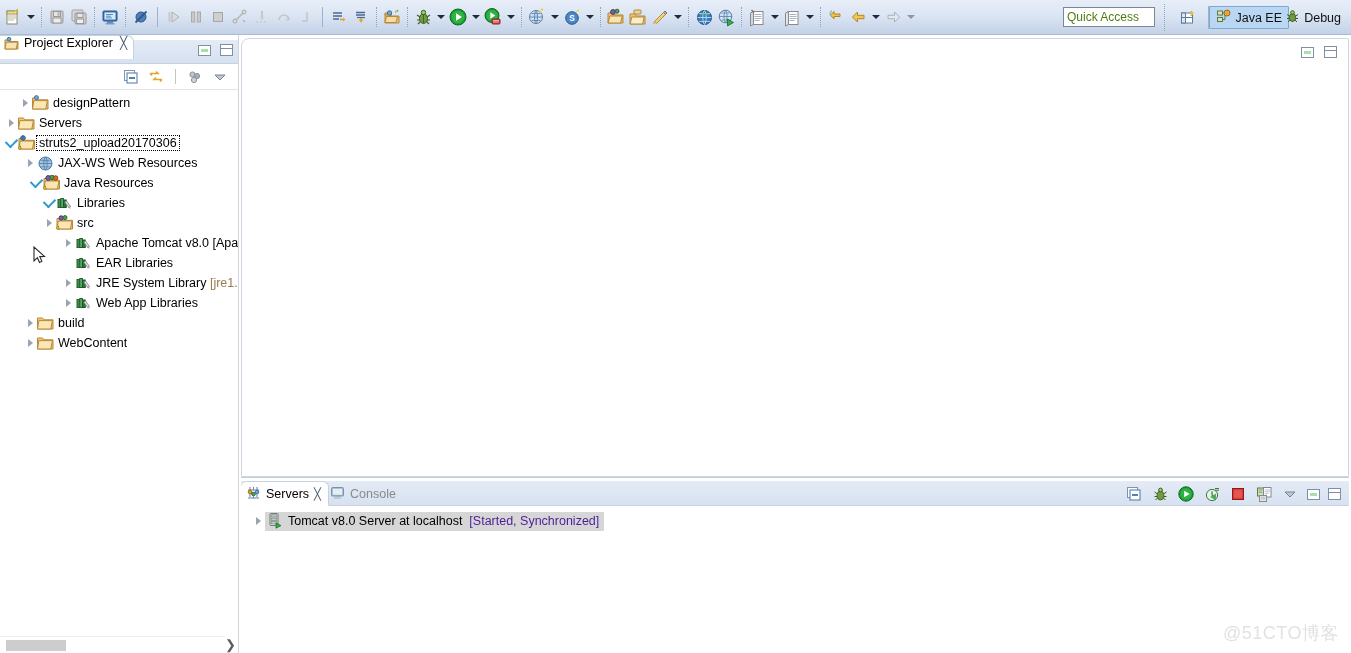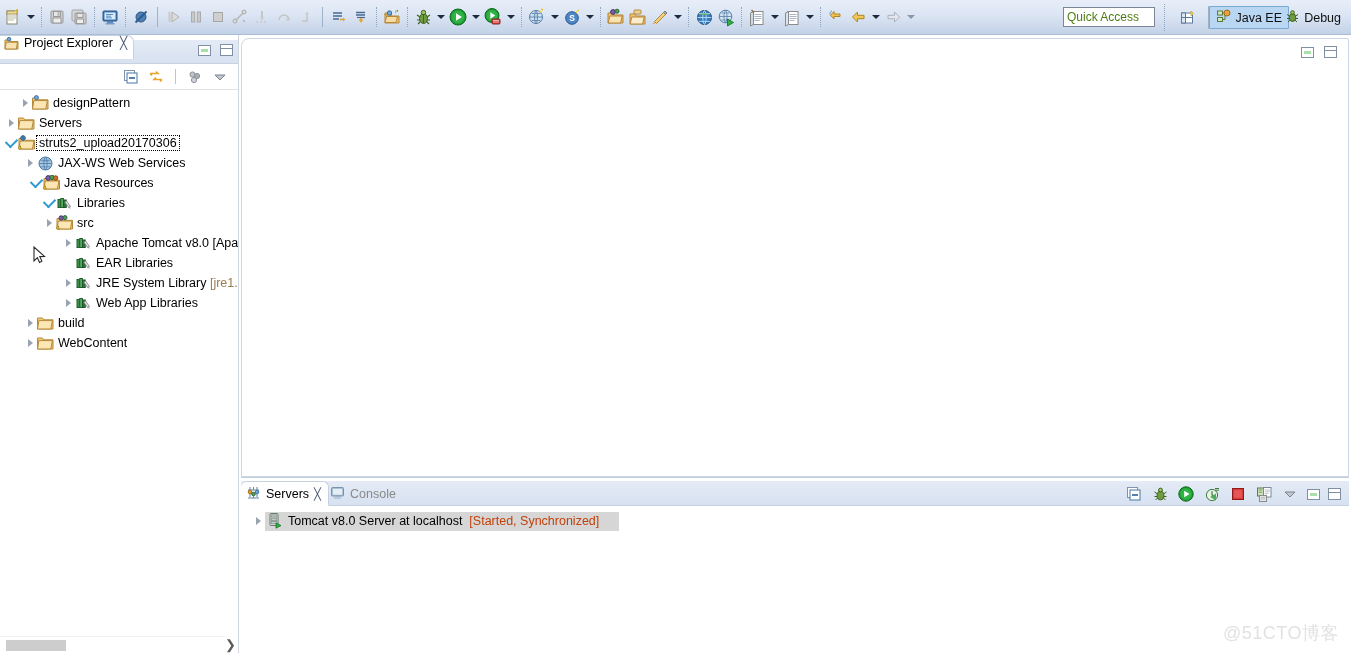--- a/index.html
+++ b/index.html
@@ -273,24 +273,24 @@
   }
   .bp-tb-icon { width: 18px; height: 18px; display:flex;align-items:center;justify-content:center; }
   .bp-body {
     position: absolute; left: 0; top: 25px;
     width: 1108px; height: 147px; background: #ffffff;
     padding-top: 5px;
   }
   .srow { height: 20px; display: flex; align-items: center; font-size: 12.5px; }
   .srow-sel {
     background: #d6d6d6; display: inline-flex; align-items: center;
-    height: 19px; padding: 0 20px 0 2px;
+    height: 19px; padding: 0 5px 0 2px;
   }
   .srv-name { color: #000; }
-  .srv-state { color: #c2410c; }
+  .srv-state { color: #4c1d95; }
 
   
   .watermark {
     position: absolute; right: 12px; bottom: 8px;
     font-size: 18px; color: #e2e2e2;
     letter-spacing: 0.5px;
     font-family: "Liberation Sans", sans-serif;
   }
 
   
@@ -712,21 +712,21 @@
         <div class="trow" style="padding-left: 23px;">
           <span class="twist collapsed"></span>
           <span class="ticon">
             <svg width="17" height="17" viewBox="0 0 17 17">
               <circle cx="8.5" cy="8.5" r="6.5" fill="#a9c6df" stroke="#4a7ba8"></circle>
               <path d="M2 8.5h13M8.5 2c2.2 2.3 2.2 10.7 0 13M8.5 2c-2.2 2.3-2.2 10.7 0 13" fill="none" stroke="#4a7ba8" stroke-width="0.8"></path>
               <path d="M3.2 5.2h10.6M3.2 11.8h10.6" stroke="#4a7ba8" stroke-width="0.7"></path>
               <path d="M4 6.5c2.8-2 6.2-2 9 0" fill="#4a7ba8" opacity="0.45"></path>
             </svg>
           </span>
-          <span class="tlabel">JAX-WS Web Services</span>
+          <span class="tlabel">JAX-WS Web Resources</span>
         </div>
         <div class="trow" style="padding-left: 29px; align-items: center;">
           <span class="twist expanded"></span>
           <span class="ticon">
             <svg width="17" height="17" viewBox="0 0 17 17">
               <path d="M1 3.5h5l1.3 1.8H16.5V14H1z" fill="#f3c870" stroke="#b5893b"></path>
               <path d="M2.2 6h13.8L14.4 14H1z" fill="#fbe6b4" stroke="#b5893b"></path>
               <circle cx="5.2" cy="3" r="2.4" fill="#7a5fa8" stroke="#4a3470"></circle>
               <circle cx="9" cy="2.4" r="2.2" fill="#4f9d58" stroke="#2e6636"></circle>
               <circle cx="12.6" cy="3" r="2.2" fill="#d0722a" stroke="#8a4710"></circle>

